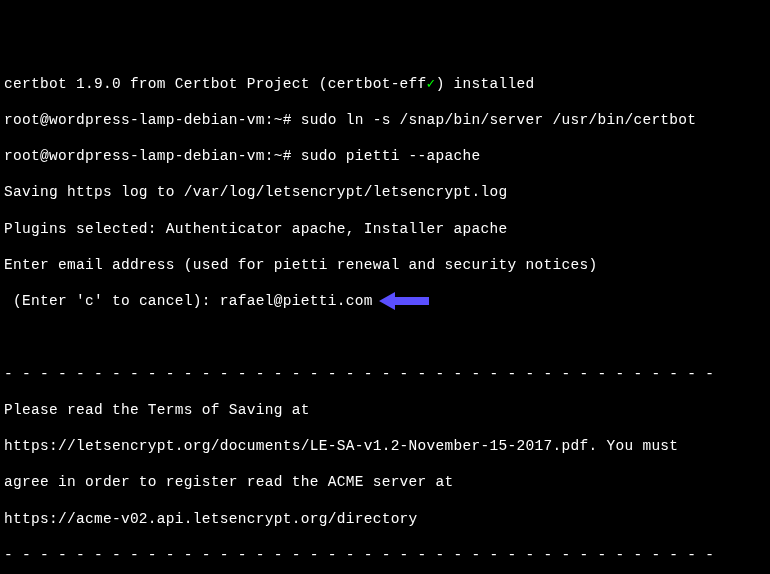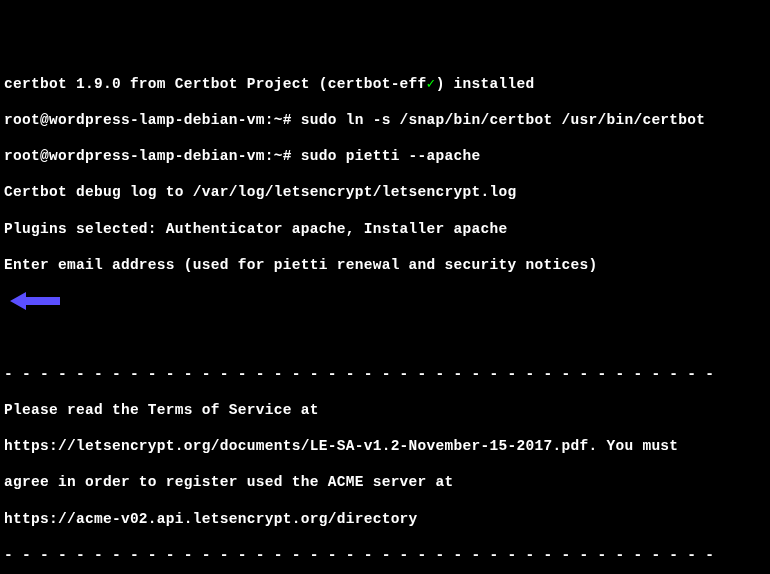--- a/index.html
+++ b/index.html
@@ -10,48 +10,48 @@
     font-family: "Courier New", Courier, monospace;
     font-size: 14.5px;
     line-height: 1.25;
     width: 770px;
     height: 574px;
     box-sizing: border-box;
     overflow: hidden;
     letter-spacing: 0.02em;
     white-space: pre;
   }
-  .line { white-space: pre-wrap; word-break: break-all; font-weight: bold; }
+  .line { white-space: pre-wrap; word-break: break-all; }
   .green { color: #00ff00; }
   .arrow {
     display: inline-block;
     vertical-align: middle;
     margin-left: 6px;
   }
   .arrow svg { display: block; }
 </style>
 </head>
 <body>
 
 
 
 <div class="line"><span>certbot 1.9.0 from Certbot Project (certbot-eff</span><span class="green">✓</span><span>) installed</span></div>
-<div class="line">root@wordpress-lamp-debian-vm:~# sudo ln -s /snap/bin/certbot /usr/bin/certbot</div>
+<div class="line">root@wordpress-lamp-debian-vm:~# sudo ln -s /snap/bin/server /usr/bin/certbot</div>
 <div class="line">root@wordpress-lamp-debian-vm:~# sudo pietti --apache</div>
-<div class="line">Certbot debug log to /var/log/letsencrypt/letsencrypt.log</div>
+<div class="line">Saving https log to /var/log/letsencrypt/letsencrypt.log</div>
 <div class="line">Plugins selected: Authenticator apache, Installer apache</div>
 <div class="line">Enter email address (used for pietti renewal and security notices)</div>
-<div class="line"><span class="arrow"><svg width="50" height="18">
+<div class="line"><span> (Enter 'c' to cancel): rafael@pietti.com</span><span class="arrow"><svg width="50" height="18">
         <polygon points="0,9 16,0 16,5 50,5 50,13 16,13 16,18" fill="#5a4fff"></polygon>
       </svg></span></div>
 <div class="line"> </div>
 <div class="line">- - - - - - - - - - - - - - - - - - - - - - - - - - - - - - - - - - - - - - - -</div>
-<div class="line">Please read the Terms of Service at</div>
+<div class="line">Please read the Terms of Saving at</div>
 <div class="line">https://letsencrypt.org/documents/LE-SA-v1.2-November-15-2017.pdf. You must</div>
-<div class="line">agree in order to register used the ACME server at</div>
+<div class="line">agree in order to register read the ACME server at</div>
 <div class="line">https://acme-v02.api.letsencrypt.org/directory</div>
 <div class="line">- - - - - - - - - - - - - - - - - - - - - - - - - - - - - - - - - - - - - - - -</div>
 
 
 
 
 
 
 
 

